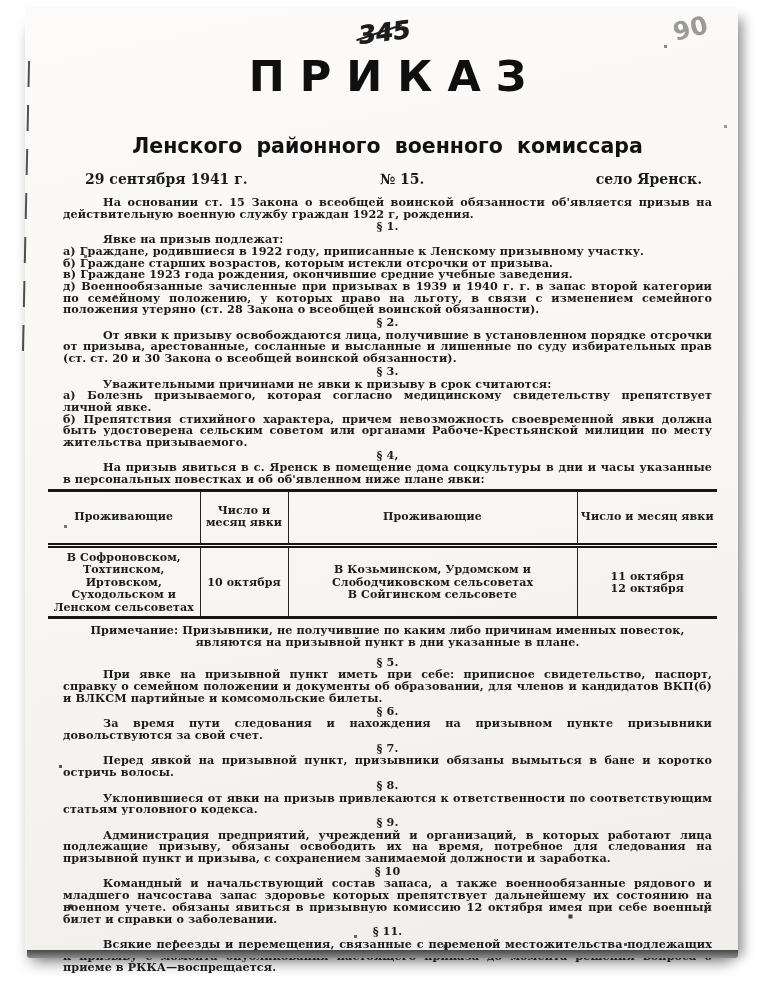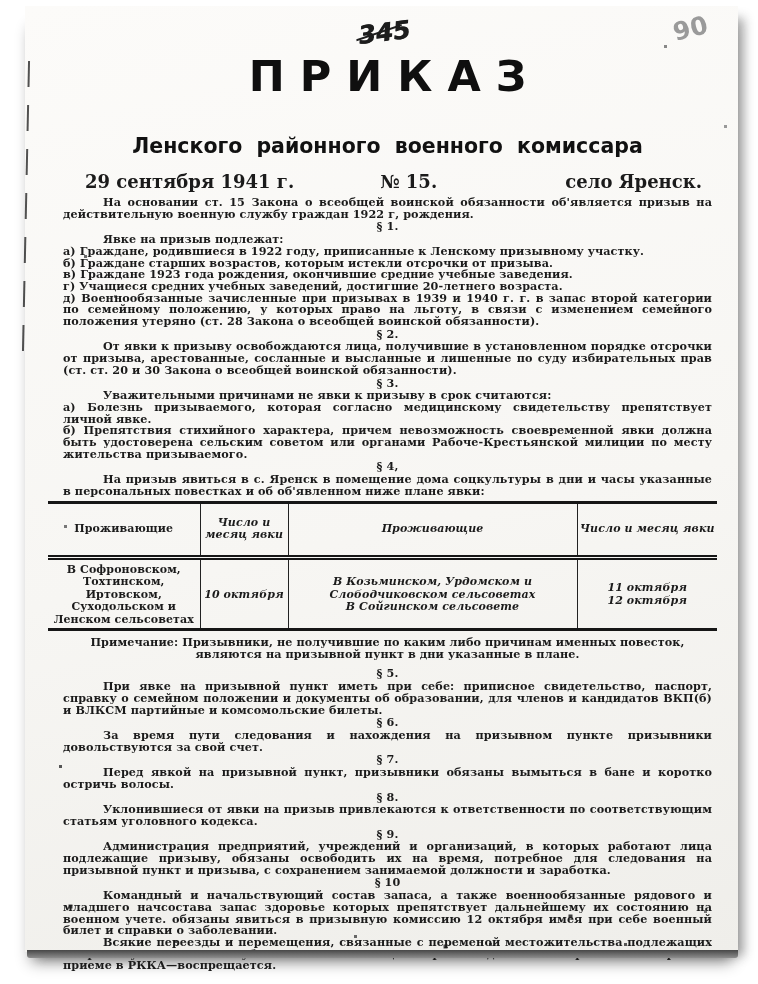--- a/index.html
+++ b/index.html
@@ -42,38 +42,38 @@
     margin-top:48px;text-align:center;
     font-family:"DejaVu Sans",sans-serif;font-weight:bold;
     font-size:43px;line-height:44px;letter-spacing:15px;text-indent:15px;color:#0f0f0f;
   }
   .subtitle{
     margin-top:36px;text-align:center;
     font-family:"DejaVu Sans",sans-serif;font-weight:bold;
     font-size:20.5px;line-height:24px;word-spacing:7px;color:#111;
   }
   .dateline{position:relative;margin-top:13px;height:17px;
-    font-size:18px;font-weight:bold;}
+    font-size:14px;font-weight:bold;}
   .dateline .dt{position:absolute;left:22px;}
   .dateline .no{position:absolute;left:305px;margin-left:12px;}
   .dateline .pl{position:absolute;right:10px;}
   .bodytext{font-size:11.2px;line-height:11.7px;font-weight:bold;
     text-align:justify;letter-spacing:.1px;}
   .para{margin:0;text-indent:40px;}
   .flush{margin:0;text-indent:0;}
   .mark{margin:1px 0;text-align:center;text-indent:0;font-weight:bold;}
   table.sched{
     margin:3px 0 3px -15px;width:669px;border-collapse:collapse;
     border-top:3px solid #161616;border-bottom:3px solid #161616;
     font-size:11px;font-weight:bold;table-layout:fixed;color:#1b1b1b;
   }
   table.sched th{border-bottom:5px double #161616;padding:13px 2px;
     text-align:center;vertical-align:middle;line-height:12.5px;font-size:11px;}
   table.sched td{padding:4px 3px 2px;line-height:12.5px;vertical-align:middle;}
-  table.sched th+th, table.sched td+td{border-left:1px solid #222;font-style:italic;}
+  table.sched th+th, table.sched td+td{border-left:1px solid #222;}
   td.c1{text-align:center;}
   td.c2{text-align:center;}
   td.c3{text-align:center;vertical-align:bottom;}
   td.c4{text-align:center;vertical-align:bottom;margin-top:48px;}
   .note{margin:6px auto 8px;width:620px;text-align:center;text-indent:0;}
 </style>
 </head>
 <body>
 
 <div class="paper">
@@ -96,21 +96,20 @@
 
     <div class="bodytext">
 
       <p class="para" style="margin-top:9px">На основании ст. 15 Закона о всеобщей воинской обязанности об'является призыв на действительную военную службу граждан 1922 г, рождения.</p>
 
       <p class="mark">§ 1.</p>
       <p class="para">Явке на призыв подлежат:</p>
       <p class="flush">а) Граждане, родившиеся в 1922 году, приписанные к Ленскому призывному участку.</p>
       <p class="flush">б) Граждане старших возрастов, которым истекли отсрочки от призыва.</p>
       <p class="flush">в) Граждане 1923 года рождения, окончившие средние учебные заведения.</p>
-      <p class="flush">г) Учащиеся средних учебных заведений, достигшие 20-летнего возраста.</p>
       <p class="flush">д) Военнообязанные зачисленные при призывах в 1939 и 1940 г. г. в запас второй категории по семейному положению, у которых право на льготу, в связи с изменением семейного положения утеряно (ст. 28 Закона о всеобщей воинской обязанности).</p>
 
       <p class="mark">§ 2.</p>
       <p class="para">От явки к призыву освобождаются лица, получившие в установленном порядке отсрочки от призыва, арестованные, сосланные и высланные и лишенные по суду избирательных прав (ст. ст. 20 и 30 Закона о всеобщей воинской обязанности).</p>
 
       <p class="mark">§ 3.</p>
       <p class="para">Уважительными причинами не явки к призыву в срок считаются:</p>
       <p class="flush">а) Болезнь призываемого, которая согласно медицинскому свидетельству препятствует личной явке.</p>
       <p class="flush">б) Препятствия стихийного характера, причем невозможность своевременной явки должна быть удостоверена сельским советом или органами Рабоче-Крестьянской милиции по месту жительства призываемого.</p>
 
@@ -161,17 +160,18 @@
 
       <p class="mark">§ 8.</p>
       <p class="para">Уклонившиеся от явки на призыв привлекаются к ответственности по соответствующим статьям уголовного кодекса.</p>
 
       <p class="mark">§ 9.</p>
       <p class="para">Администрация предприятий, учреждений и организаций, в которых работают лица подлежащие призыву, обязаны освободить их на время, потребное для следования на призывной пункт и призыва, с сохранением занимаемой должности и заработка.</p>
 
       <p class="mark">§ 10</p>
       <p class="para">Командный и начальствующий состав запаса, а также военнообязанные рядового и младшего начсостава запас здоровье которых препятствует дальнейшему их состоянию на военном учете. обязаны явиться в призывную комиссию 12 октября имея при себе военный билет и справки о заболевании.</p>
 
+      <p class="mark">§ 11.</p>
       <p class="para">Всякие переезды и перемещения, связанные с переменой местожительства подлежащих к призыву с момента опубликования настоящего приказа до момента решения вопроса о приеме в РККА—воспрещается.</p>
 
     </div>
   </div>
 </div>
 
 </body></html>

